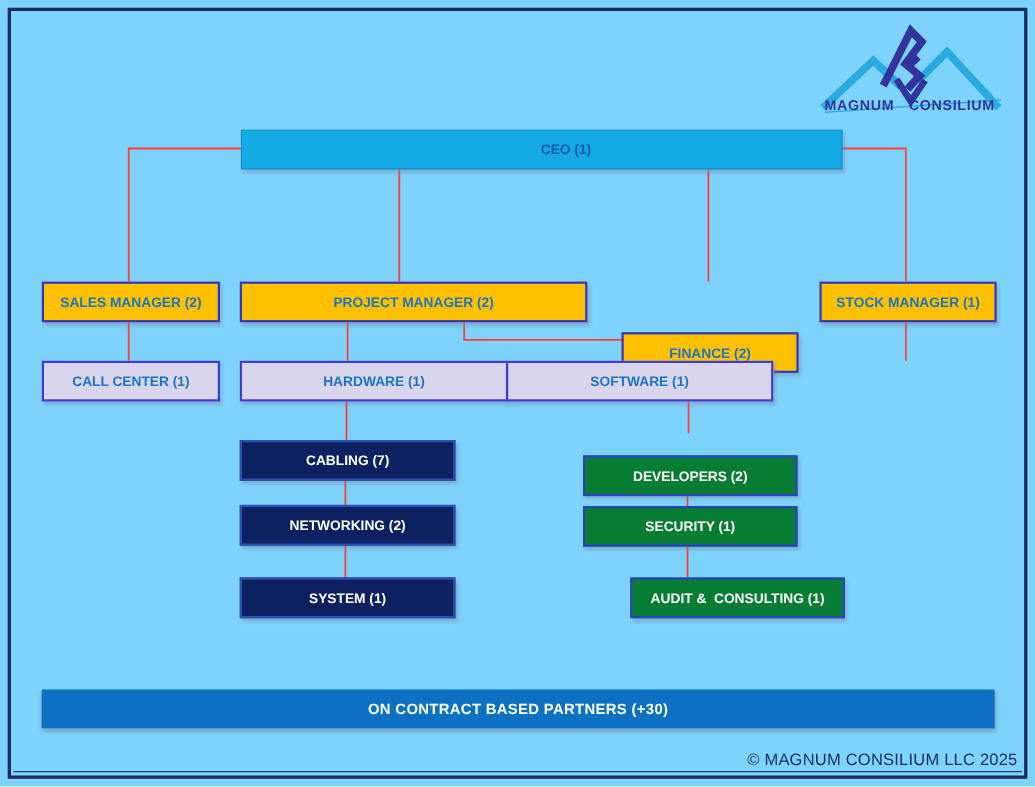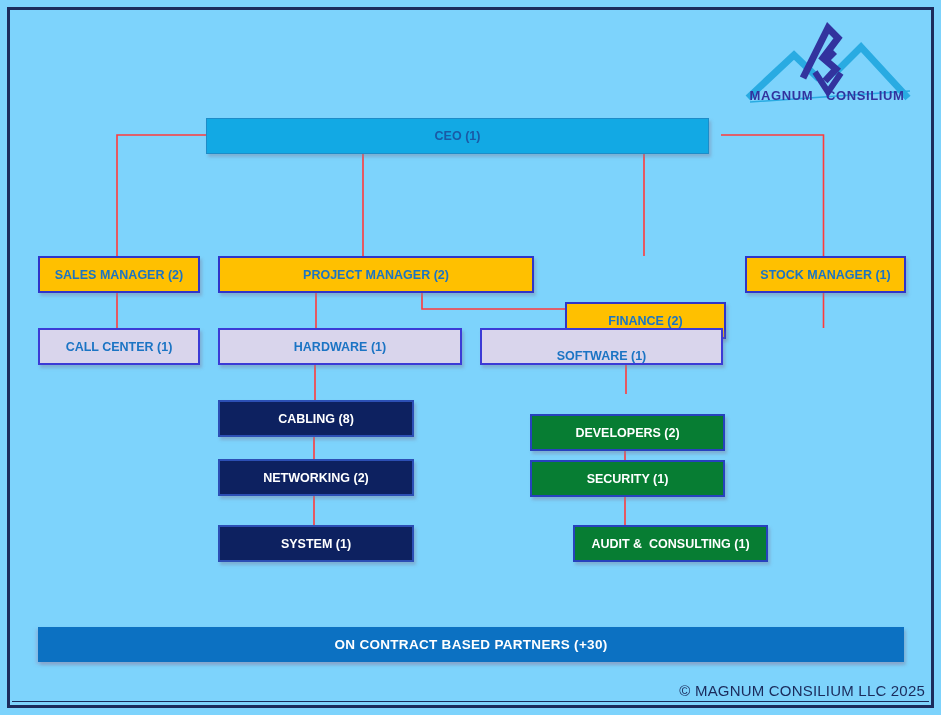--- a/index.html
+++ b/index.html
@@ -36,28 +36,28 @@
     font-size:15px;letter-spacing:0.2px;
   }
   .logo{position:absolute;left:742px;top:12px;width:172px;height:96px;}
   .logo svg{position:absolute;left:0;top:0;}
   .logo-text{
     position:absolute;left:0;right:2px;top:76px;display:flex;
     justify-content:center;gap:13px;color:#32339E;font-weight:bold;
     font-size:13px;letter-spacing:0.6px;
   }
   
-  .n-ceo{left:206px;top:118px;width:501px;height:34px;}
+  .n-ceo{left:219px;top:118px;width:501px;height:34px;padding-left:44px;}
   .n-sales{left:38px;top:256px;width:158px;height:33px;}
   .n-project{left:218px;top:256px;width:312px;height:33px;text-align:right;}
   .n-finance{left:565px;top:256px;width:157px;height:33px;margin-top:46px;}
   .n-stock{left:745px;top:256px;width:157px;height:33px;}
   .n-call{left:38px;top:328px;width:158px;height:33px;}
   .n-hardware{left:218px;top:328px;width:240px;height:33px;}
-  .n-software{left:480px;top:328px;width:239px;height:33px;align-items:flex-end;}
+  .n-software{left:460px;top:328px;width:239px;height:33px;}
   .n-procurement{left:745px;top:328px;width:157px;height:33px;}
   .n-cabling{left:218px;top:400px;width:192px;height:33px;}
   .n-networking{left:218px;top:459px;width:192px;height:33px;}
   .n-system{left:218px;top:525px;width:192px;height:33px;}
   .n-developers{left:530px;top:414px;width:191px;height:33px;}
   .n-security{left:530px;top:460px;width:191px;height:33px;}
   .n-audit{left:530px;top:525px;width:191px;height:33px;margin-left:43px;}
   .n-partners{left:38px;top:627px;width:864px;height:33px;}
 </style>
 </head>
@@ -118,21 +118,21 @@
     <span>CALL CENTER (1)</span>
   </div>
   <div class="node lav n-hardware">
     <span>HARDWARE (1)</span>
   </div>
   <div class="node lav n-software">
     <span>SOFTWARE (1)</span>
   </div>
 
   <div class="node navy n-cabling">
-    <span>CABLING (8)</span>
+    <span>CABLING (7)</span>
   </div>
   <div class="node navy n-networking">
     <span>NETWORKING (2)</span>
   </div>
   <div class="node navy n-system">
     <span>SYSTEM (1)</span>
   </div>
 
   <div class="node green n-developers">
     <span>DEVELOPERS (2)</span>

